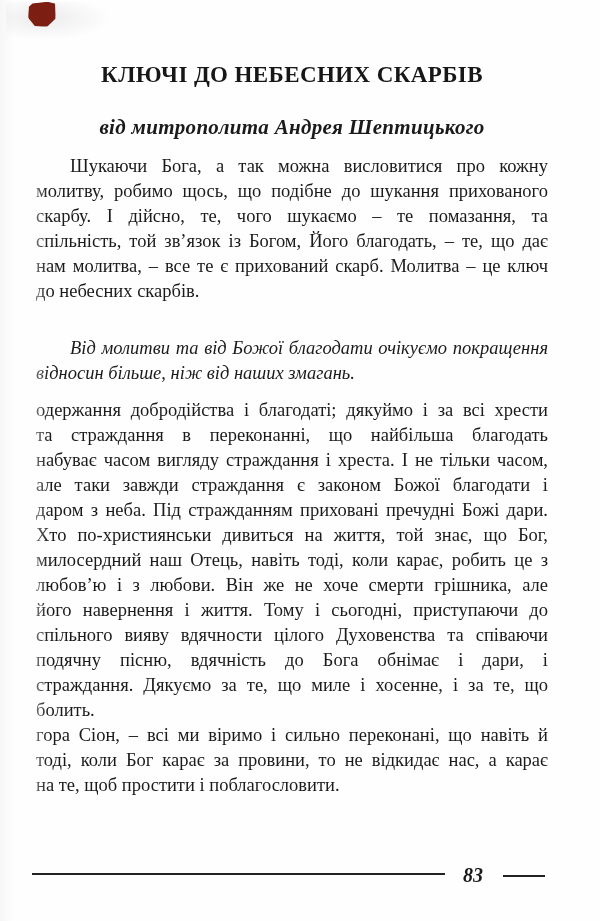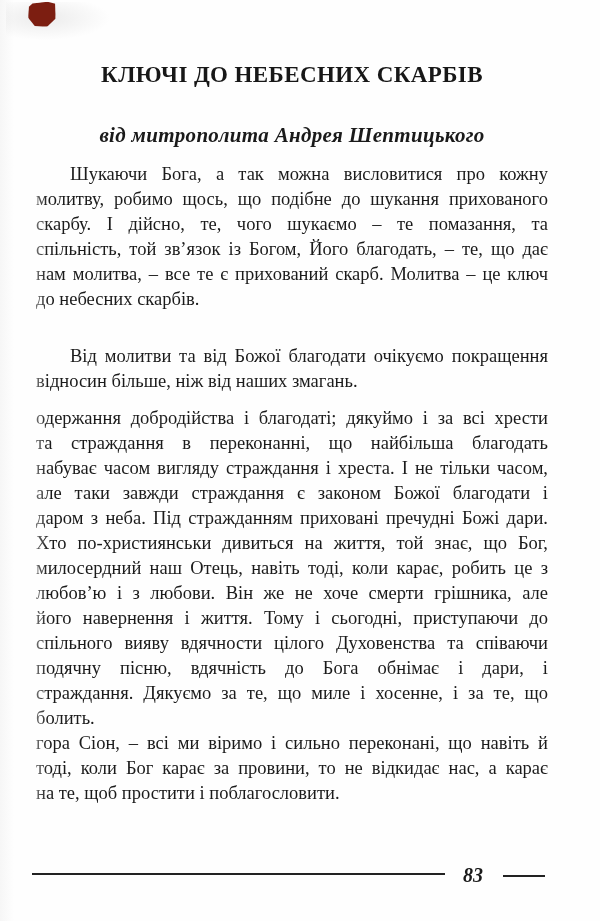--- a/index.html
+++ b/index.html
@@ -44,39 +44,39 @@
     margin: 62px 36px 0 36px;
     width: 512px;
     text-align: center;
     font-size: 23px;
     font-weight: bold;
     letter-spacing: 0.4px;
     line-height: 26px;
     color: #171717;
   }
   .header-subtitle {
-    margin: 34px 36px 0 36px;
+    margin: 26px 36px 0 36px;
     width: 512px;
     text-align: center;
     font-size: 21px;
     font-weight: bold;
     font-style: italic;
     letter-spacing: 0.3px;
     line-height: 26px;
     color: #1a1a1a;
   }
   .body-text {
     margin: 14px 16px 0 36px;
     width: 512px;
     font-size: 18.5px;
     line-height: 25px;
     color: #1b1b1b;
   }
   .para { margin: 0; }
-  .para.gap-blank-line { margin-top: 32px; }
+  .para.gap-blank-line { margin-top: 32px; font-style: italic; }
   .para.gap-half-line  { margin-top: 12px; }
   .line {
     text-align: justify;
     text-justify: inter-word;
   }
   .line.just { text-align-last: justify; }
   .line.first { text-indent: 34px; }
   
   .fade-strip {
     position: absolute;

